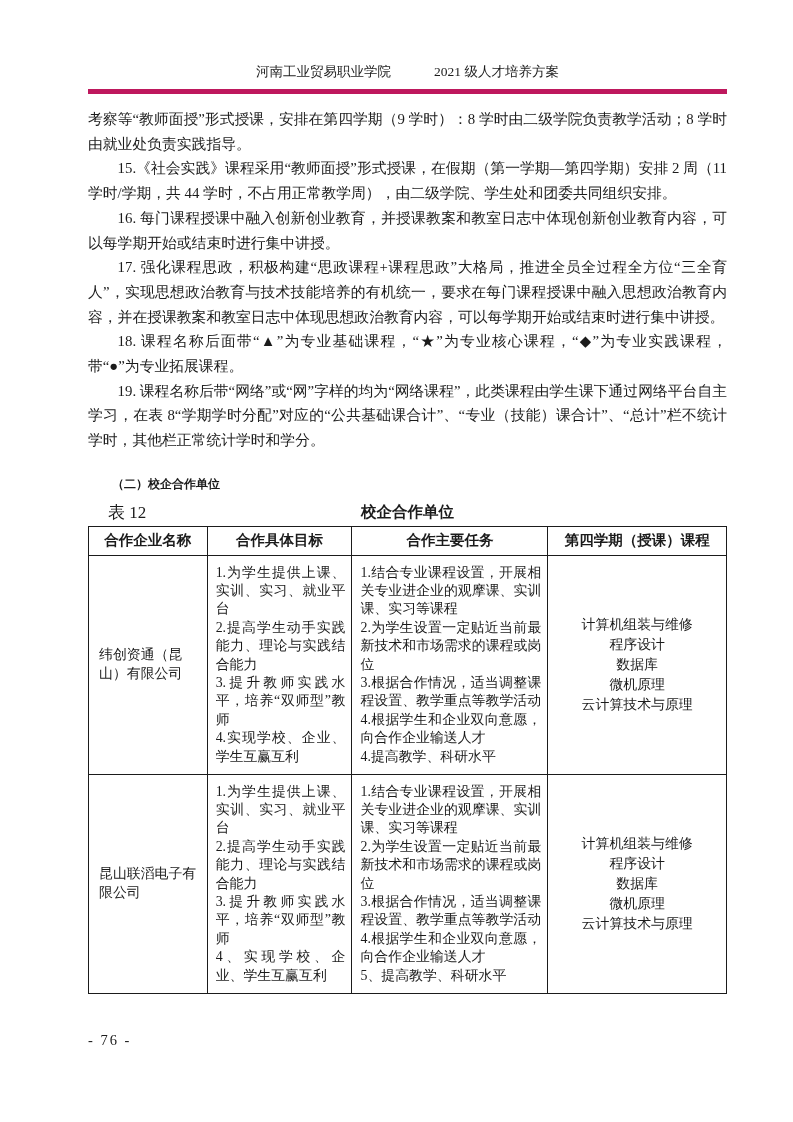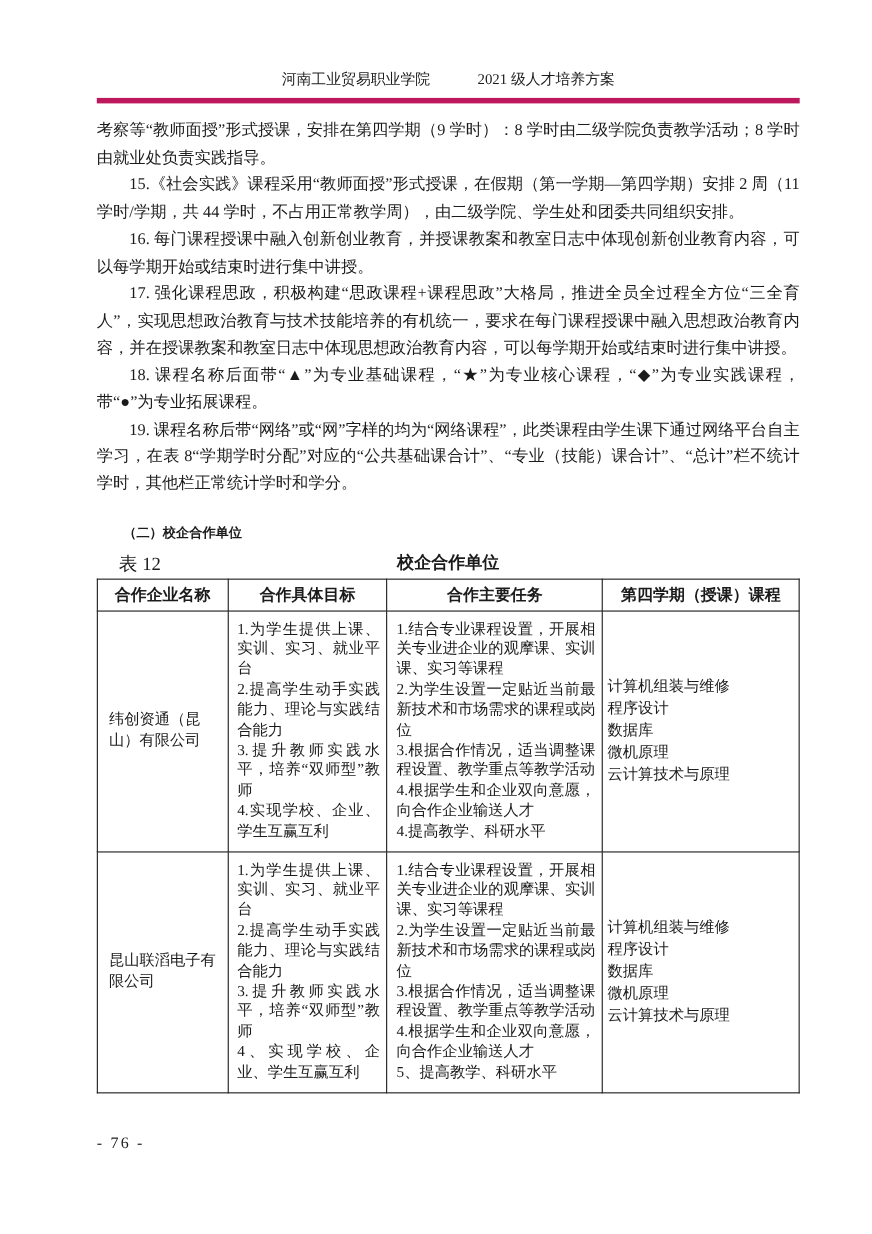--- a/index.html
+++ b/index.html
@@ -75,21 +75,21 @@
     font-size: 13.9px;
     line-height: 18.4px;
     vertical-align: middle;
   }
   tr.data-row { height: 219px; }
   td.company { text-align: left; padding: 0 10px; }
   td.goals   { padding: 2px 6px 2px 8px; border-radius: 15px; }
   td.tasks   { vertical-align: top; padding: 2px 6px 2px 8px; }
   td.courses { text-align: center; padding: 2px 4px; }
   .cell-item  { text-align: justify; text-justify: inter-ideograph; }
-  td.courses .cell-item { text-align: left; line-height: 20px; }
+  td.courses .cell-item { text-align: center; line-height: 20px; }
   
   .footer {
     position: absolute;
     left: 88px;
     top: 1032px;
     font-size: 14.5px;
     letter-spacing: 2px;
   }
 </style>
 </head>

